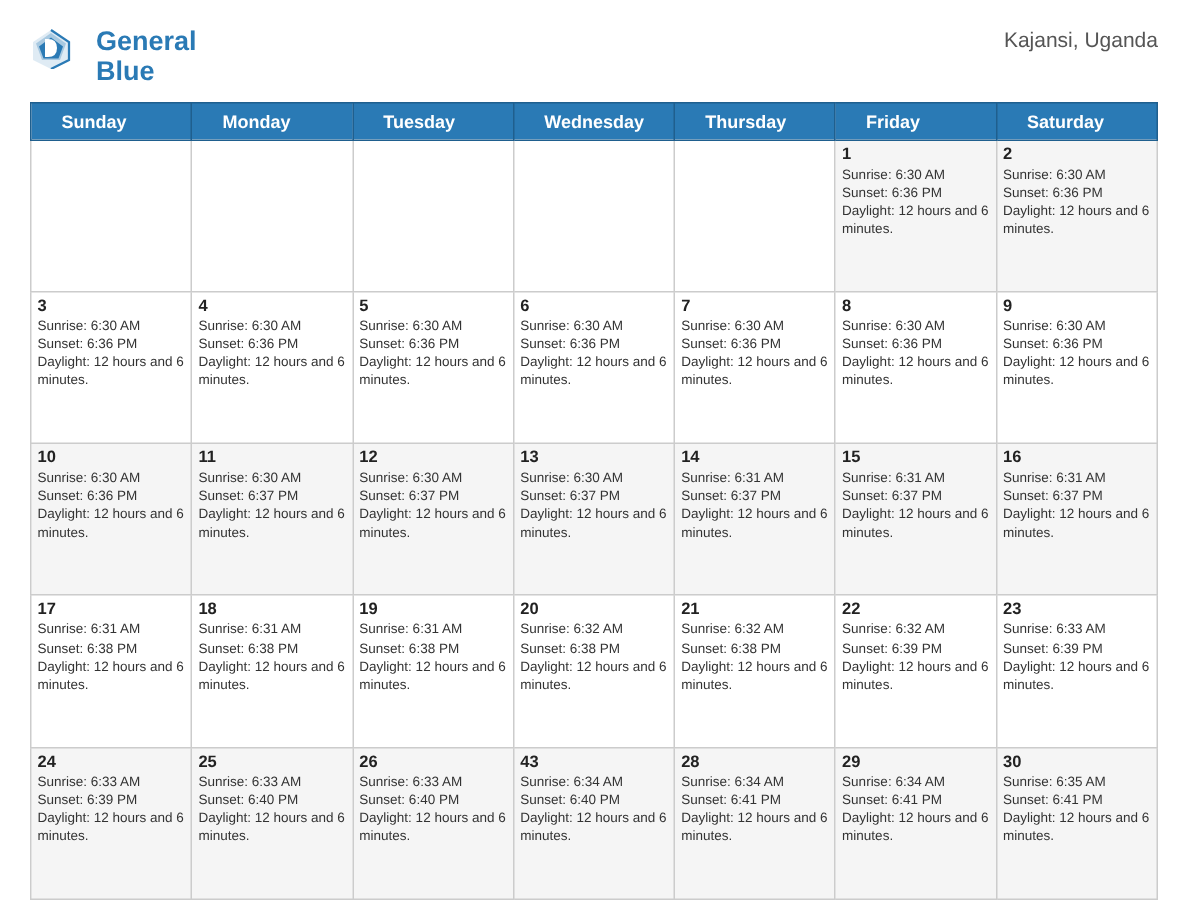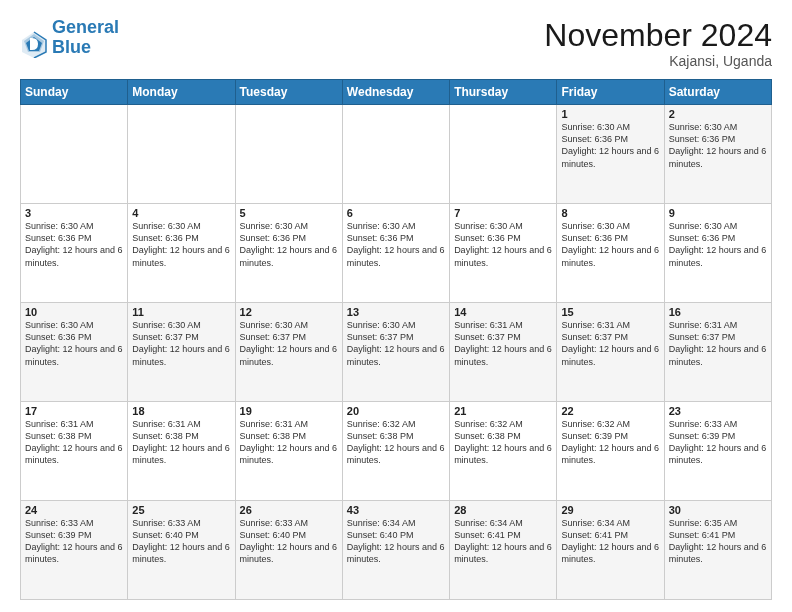--- a/index.html
+++ b/index.html
@@ -18,22 +18,22 @@
       flex-direction: column;
     }
     .header {
       display: flex;
       justify-content: space-between;
       align-items: flex-start;
       margin-bottom: 10px;
     }
     .logo {
       display: flex;
-      align-items: flex-end;
-      gap: 4px;
+      align-items: flex-start;
+      gap: 16px;
     }
     .logo-text {
       font-size: 18px;
       font-weight: bold;
       color: #1a1a1a;
       line-height: 1.1;
     }
     .logo-text span {
       color: #2a7ab5;
     }
@@ -60,21 +60,21 @@
       border: 1px solid #ccc;
       border-collapse: collapse;
       width: 100%;
       table-layout: fixed;
     }
     .calendar thead tr th {
       background: #2a7ab5;
       color: #fff;
       font-size: 12px;
       font-weight: bold;
-      padding: 5px 4px;
+      padding: 5px 20px;
       text-align: left;
       border: 1px solid #1f5f8e;
       margin-left: 18px;
     }
     .calendar tbody tr td {
       border: 1px solid #ccc;
       vertical-align: top;
       padding: 3px 4px;
       font-size: 9.5px;
       color: #222;
@@ -114,21 +114,20 @@
         <polygon points="14,7 22,13 19,21 9,21 6,13" fill="#2a7ab5"></polygon>
         <path d="M14,2 L26,10 L26,22 L14,28" fill="none" stroke="#2a7ab5" stroke-width="1.5"></path>
         <path d="M12,8 Q18,8 18,14 Q18,20 12,20 L10,20 L10,8 Z" fill="white"></path>
       </svg>
       <div class="logo-text">
         <span>General</span><br>
         <span style="color:#2a7ab5;margin-top:21px;">Blue</span>
       </div>
     </div>
     <div class="title-block">
-      <div class="main-title">November 2024</div>
       <div class="subtitle">Kajansi, Uganda</div>
     </div>
   </div>
 
   <table class="calendar">
     <thead>
       <tr>
         <th>Sunday</th>
         <th>Monday</th>
         <th>Tuesday</th>

